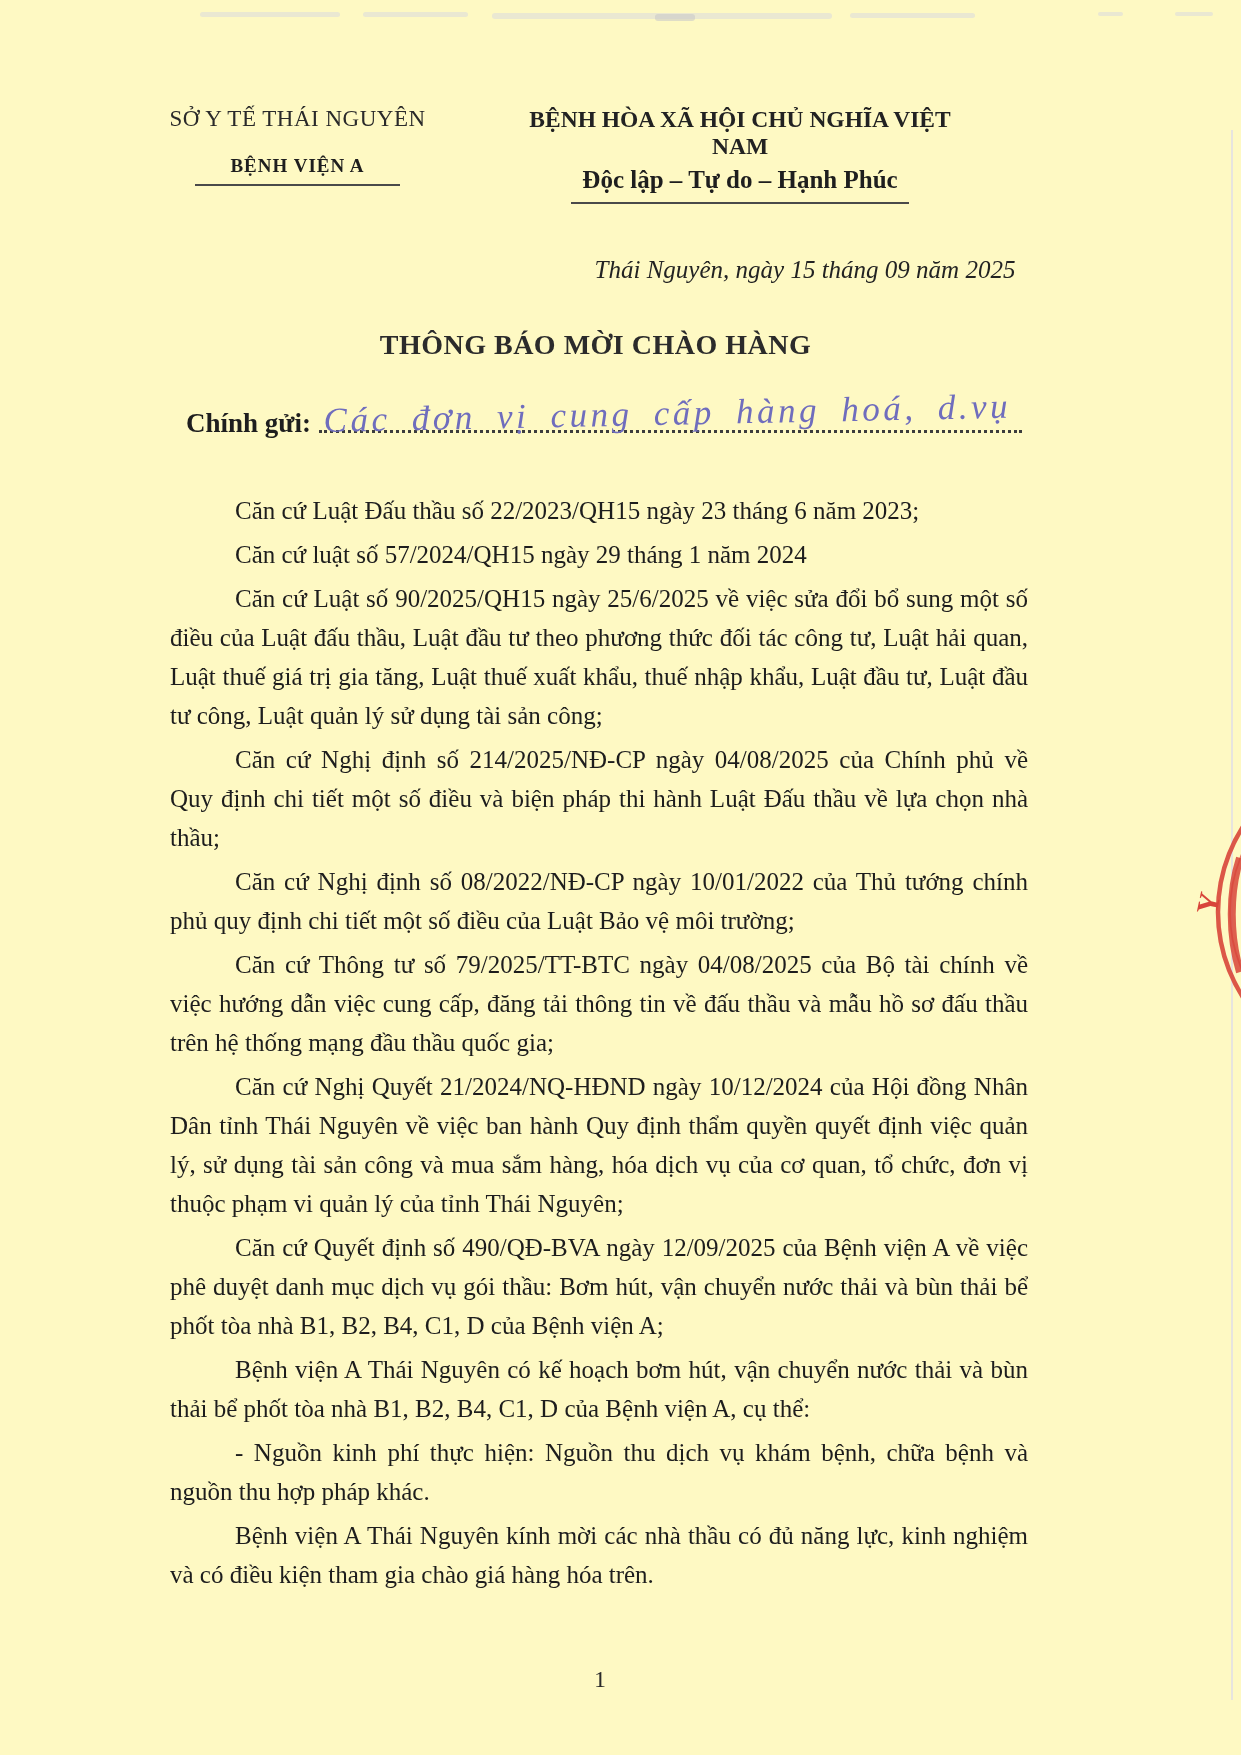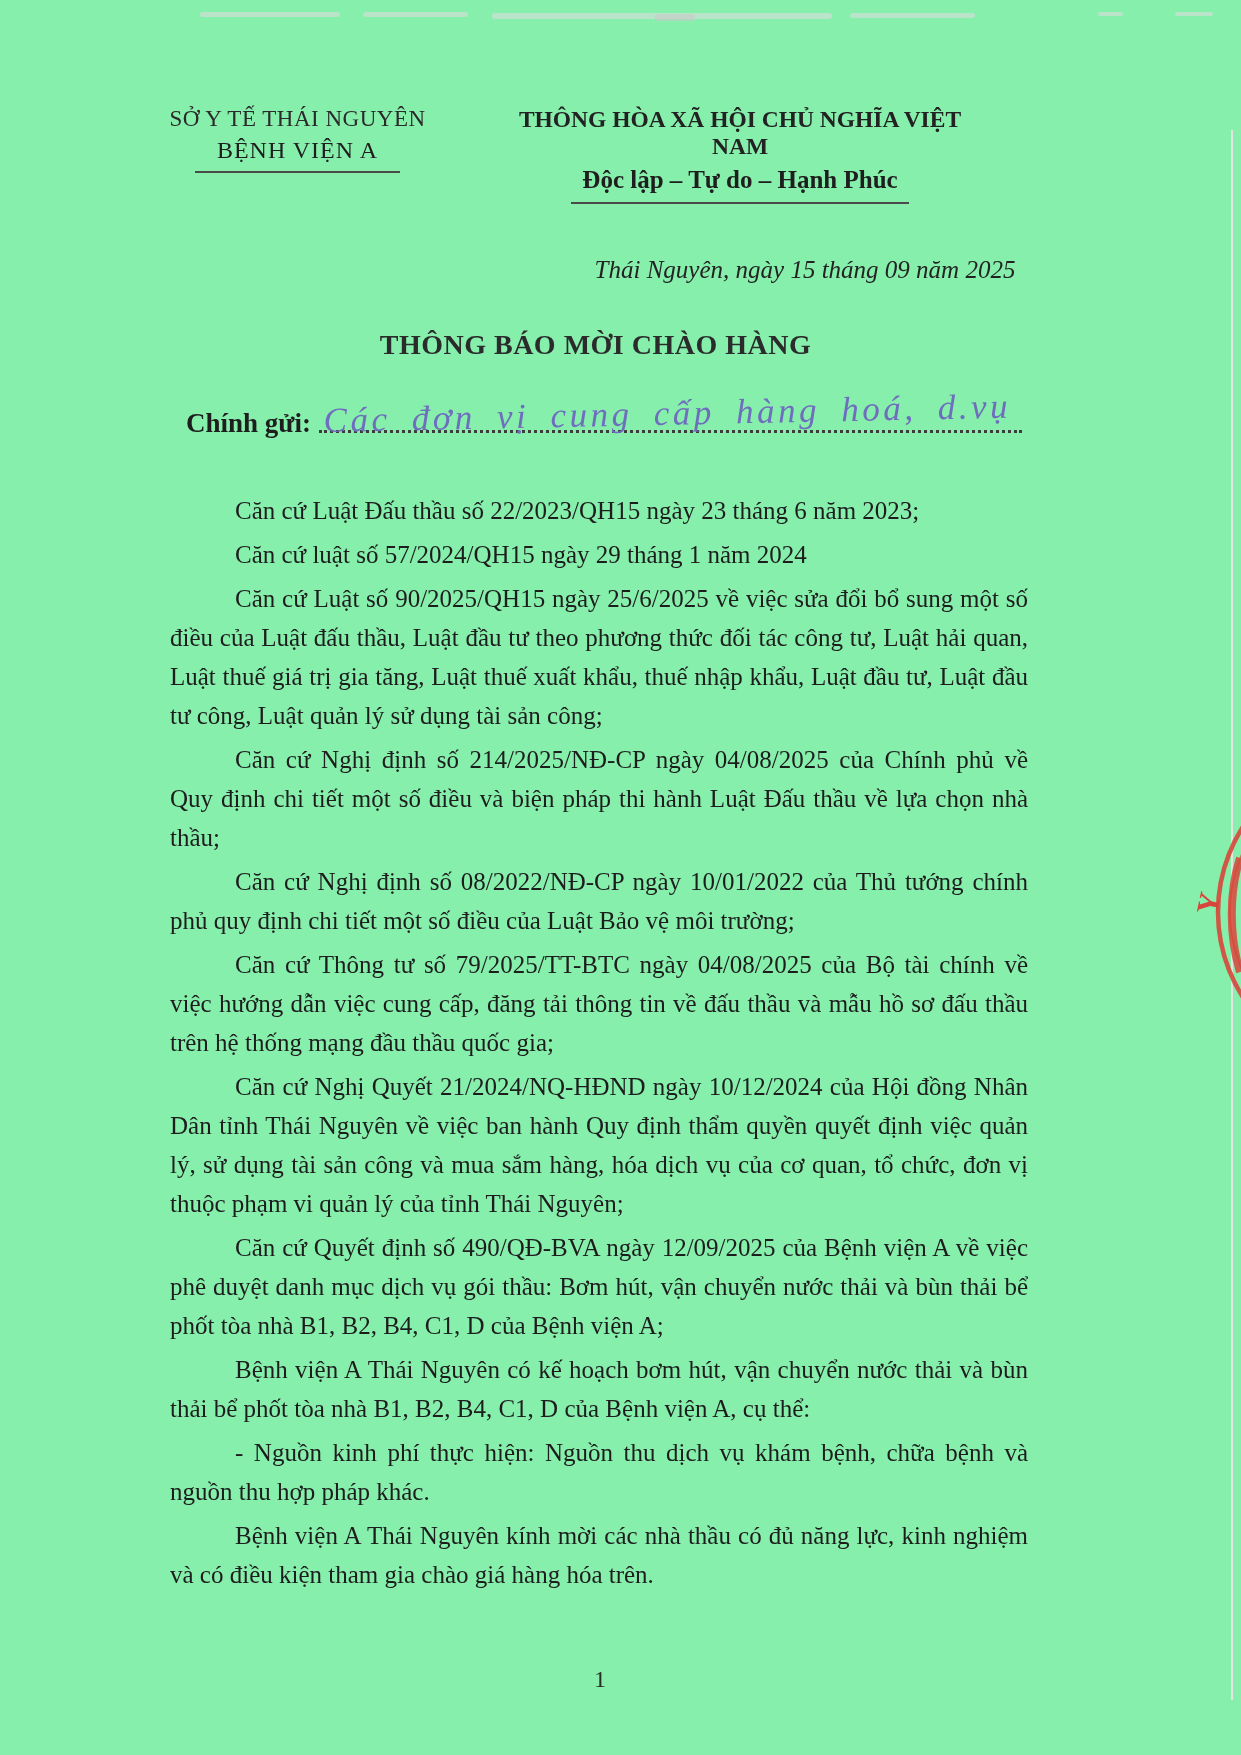--- a/index.html
+++ b/index.html
@@ -1,21 +1,21 @@
 <!DOCTYPE html>
 <html><head>
 <meta charset="utf-8">
 <style>
   html, body { margin: 0; padding: 0; background: #ffffff; }
   body { width: 1241px; height: 1755px; overflow: hidden; }
   .page {
     position: relative;
     width: 1241px;
     height: 1755px;
-    background: #86efac;
+    background: #fef9c3;
     font-family: "Liberation Serif", serif;
     color: #1e1e1e;
   }
   
   .artifact {
     position: absolute;
     background: #dcdcdc;
     border-radius: 3px;
     opacity: 0.6;
   }
@@ -26,21 +26,21 @@
     top: 130px;
     width: 2px;
     height: 1570px;
     background: #e7e4df;
   }
 
   .header { display: flex; padding-top: 106px; }
   .header-left  { width: 365px; margin-left: 115px; text-align: center; }
   .header-right { width: 470px; margin-left: 25px;  text-align: center; }
   .org-parent   { font-size: 23px; letter-spacing: 0.5px; color: #2a2a2a; }
-  .org-name     { font-size: 24px; font-weight: normal; margin-top: 5px; letter-spacing: 1px; }
+  .org-name     { font-size: 19px; font-weight: bold; margin-top: 23px; letter-spacing: 1px; }
   .rule-left    { width: 205px; height: 2px; background: #4a4a4a; margin: 7px auto 0; }
   .motto-line1  { font-size: 23.5px; font-weight: bold; color: #222; }
   .motto-line2  { font-size: 25px; font-weight: bold; margin-top: 6px; }
   .rule-right   { width: 338px; height: 2px; background: #4a4a4a; margin: 8px auto 0; }
 
   .dateline {
     margin-top: 52px;
     margin-left: 585px;
     width: 440px;
     text-align: center;
@@ -118,21 +118,21 @@
 
   <div class="scan-line"></div>
 
   <div class="header">
     <div class="header-left">
       <div class="org-parent">SỞ Y TẾ THÁI NGUYÊN</div>
       <div class="org-name">BỆNH VIỆN A</div>
       <div class="rule-left"></div>
     </div>
     <div class="header-right">
-      <div class="motto-line1">THÔNG HÒA XÃ HỘI CHỦ NGHĨA VIỆT NAM</div>
+      <div class="motto-line1">BỆNH HÒA XÃ HỘI CHỦ NGHĨA VIỆT NAM</div>
       <div class="motto-line2">Độc lập – Tự do – Hạnh Phúc</div>
       <div class="rule-right"></div>
     </div>
   </div>
 
   <div class="dateline">Thái Nguyên, ngày 15 tháng 09  năm 2025</div>
 
   <div class="doc-title">THÔNG BÁO MỜI CHÀO HÀNG</div>
 
   <div class="salutation">

